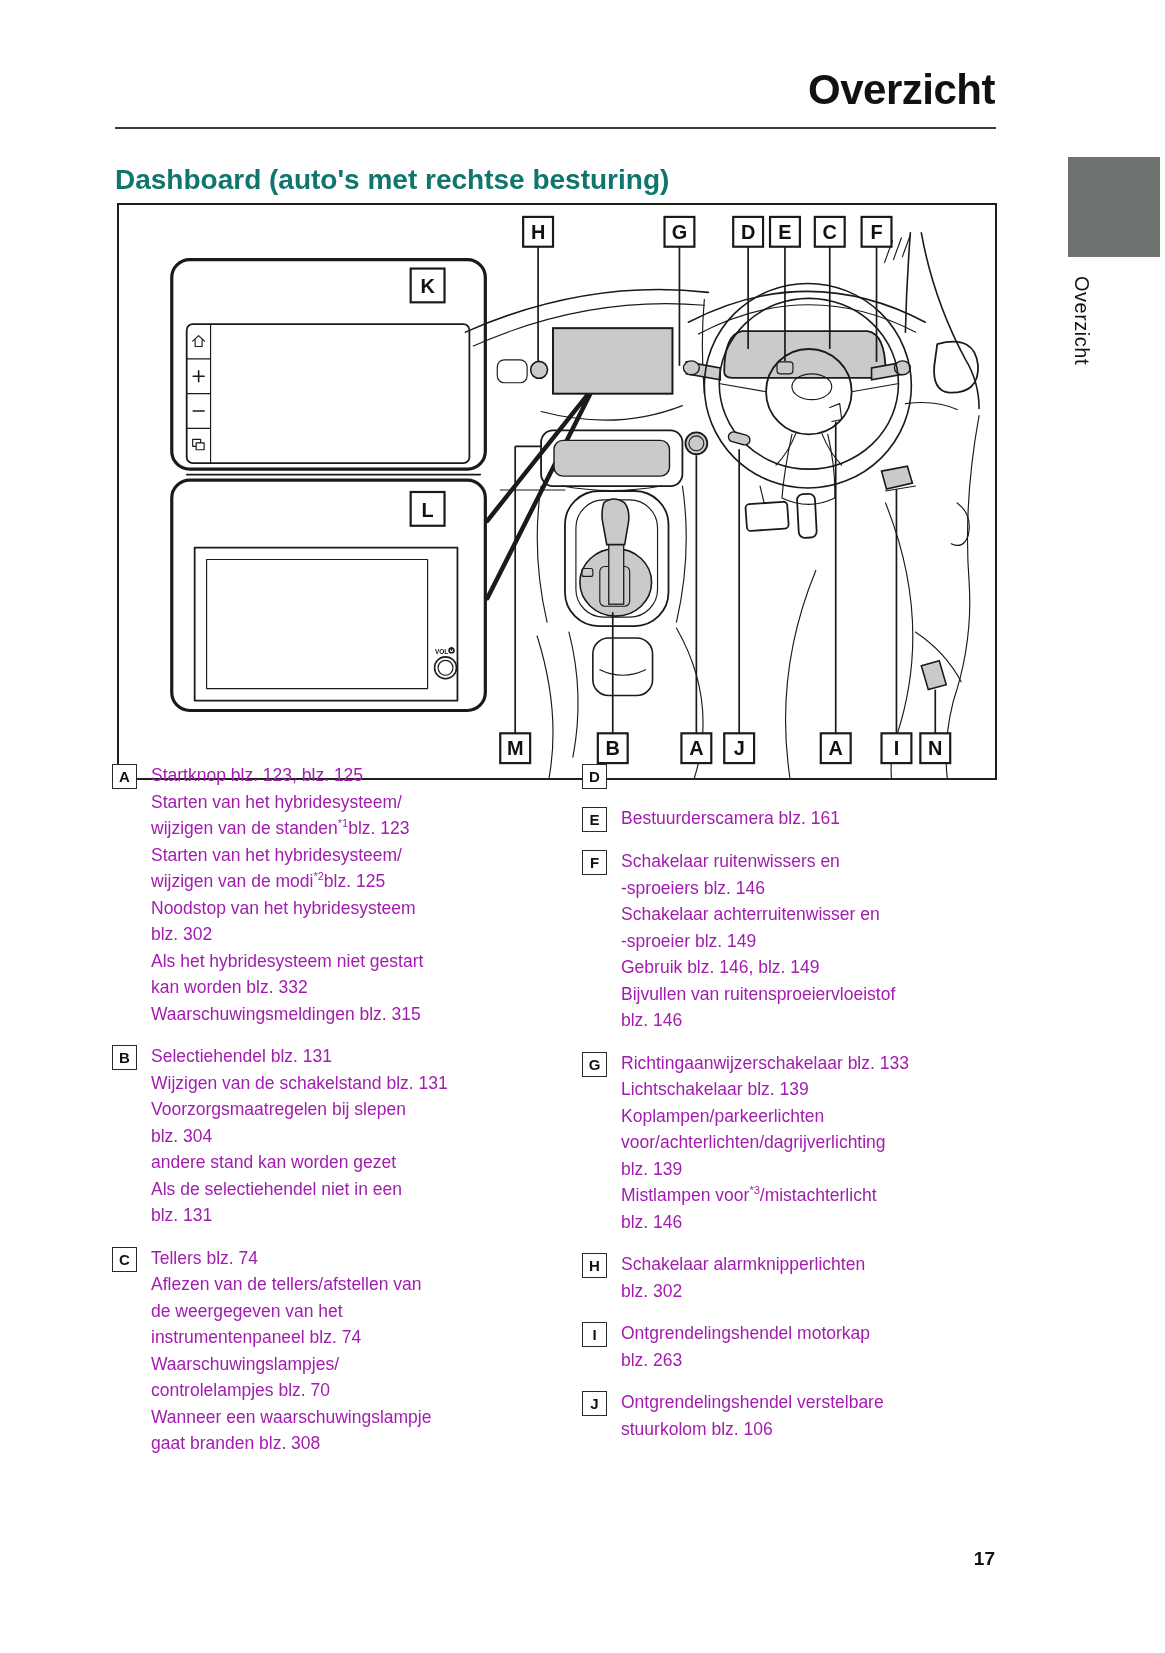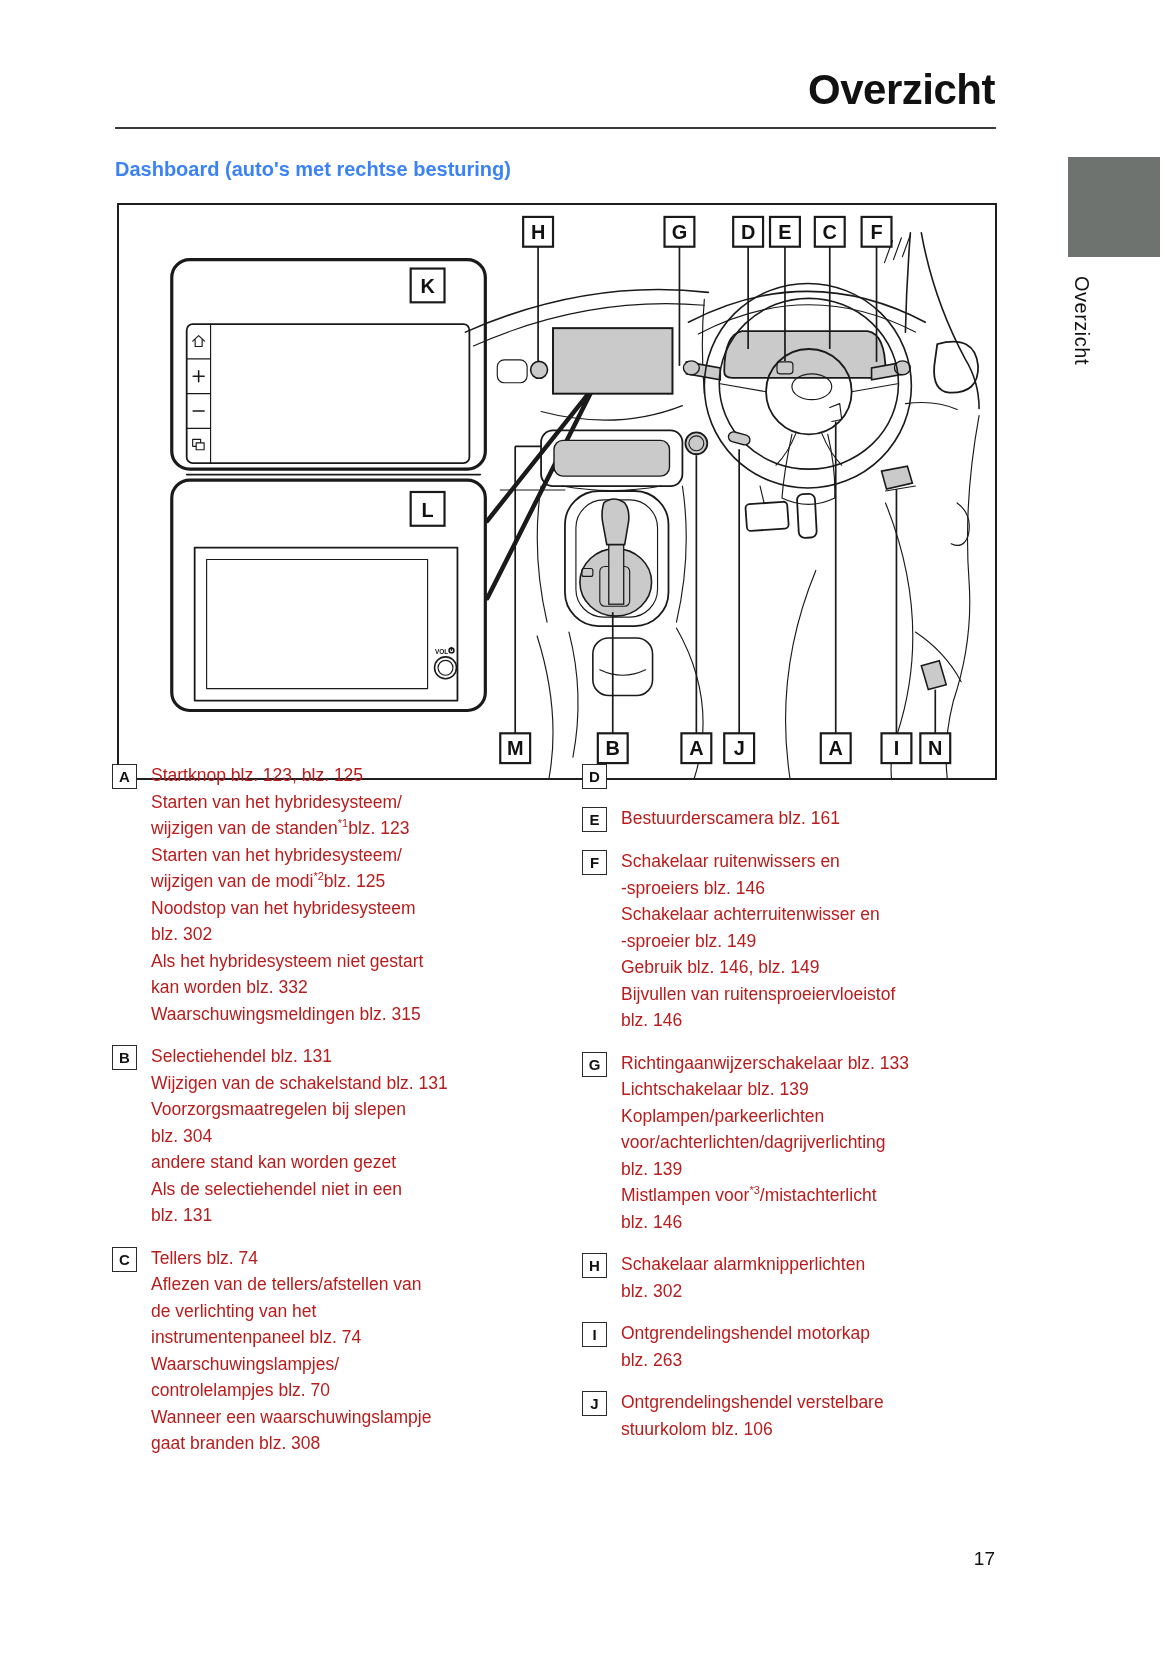--- a/index.html
+++ b/index.html
@@ -1,32 +1,32 @@
 <!DOCTYPE html>
 <html><head>
 <meta charset="utf-8">
 <style>
   html,body{margin:0;padding:0;background:#fff;}
   body{width:1165px;height:1653px;position:relative;font-family:"Liberation Sans",sans-serif;color:#1a1a1a;overflow:hidden;}
   .title{position:absolute;top:38px;right:170px;font-size:42px;font-weight:bold;letter-spacing:-0.5px;color:#111;}
   .rule{position:absolute;left:115px;top:127px;width:881px;height:2px;background:#3a3a3a;}
-  .heading{position:absolute;left:115px;top:141px;font-size:20px;font-weight:bold;color:#3b82f6;}
+  .heading{position:absolute;left:115px;top:141px;font-size:28px;font-weight:bold;color:#0f766e;}
   .tab{position:absolute;left:1068px;top:157px;width:92px;height:100px;background:#6f7370;}
   .tab-label{position:absolute;left:1070px;top:276px;writing-mode:vertical-rl;font-size:20px;color:#111;letter-spacing:.5px;}
   .diagram{position:absolute;left:117px;top:203px;width:880px;height:577px;border:2px solid #1f1f1f;box-sizing:border-box;background:#fff;}
   .diagram svg{display:block;width:100%;height:100%;}
   .legend{position:absolute;left:112px;top:762px;width:946px;display:flex;}
   .col{display:flex;flex-direction:column;}
   .col-0{width:470px;flex:none;}
   .col-1{width:476px;flex:none;}
   .item{display:flex;align-items:flex-start;margin-bottom:16px;}
   .litbox{width:25px;height:25px;border:1.7px solid #2a2a2a;box-sizing:border-box;font-size:15px;font-weight:bold;display:flex;align-items:center;justify-content:center;margin-right:14px;flex:none;margin-top:2px;color:#111;background:#fff;}
-  .lines{font-size:17.5px;line-height:26.5px;white-space:nowrap;color:#b91c1c;}
+  .lines{font-size:17.5px;line-height:26.5px;white-space:nowrap;color:#a21caf;}
   .lines sup{font-size:11px;line-height:0;}
-  .pagenum{position:absolute;top:1548px;right:170px;font-size:19px;font-weight:normal;color:#111;}
+  .pagenum{position:absolute;top:1548px;right:170px;font-size:19px;font-weight:bold;color:#111;}
   
   .ln{stroke:#1a1a1a;fill:none;stroke-width:1.6;stroke-linecap:round;stroke-linejoin:round;}
   .thin{stroke-width:1.15;}
   .med{stroke-width:1.8;}
   .thick{stroke-width:3.2;}
   .lead{stroke:#1a1a1a;stroke-width:1.7;fill:none;}
   .gray{fill:#c9cac9;stroke:#1a1a1a;}
   .cbox{fill:#fff;stroke:#1a1a1a;stroke-width:2.2;}
   .lbl{font-family:"Liberation Sans",sans-serif;font-weight:bold;font-size:20px;fill:#111;text-anchor:middle;}
   .tiny{font-family:"Liberation Sans",sans-serif;font-weight:bold;font-size:6.5px;fill:#111;text-anchor:middle;}
@@ -234,21 +234,21 @@
           <div>andere stand kan worden gezet</div>
           <div>Als de selectiehendel niet in een</div>
           <div>blz. 131</div>
         </div>
       </div>
       <div class="item">
         <span class="litbox">C</span>
         <div class="lines">
           <div>Tellers blz. 74</div>
           <div>Aflezen van de tellers/afstellen van</div>
-          <div>de verlichting van het</div>
+          <div>de weergegeven van het</div>
           <div>instrumentenpaneel blz. 74</div>
           <div>Waarschuwingslampjes/</div>
           <div>controlelampjes blz. 70</div>
           <div>Wanneer een waarschuwingslampje</div>
           <div>gaat branden blz. 308</div>
         </div>
       </div>
     </div>
   <div class="col col-1">
       <div class="item">

